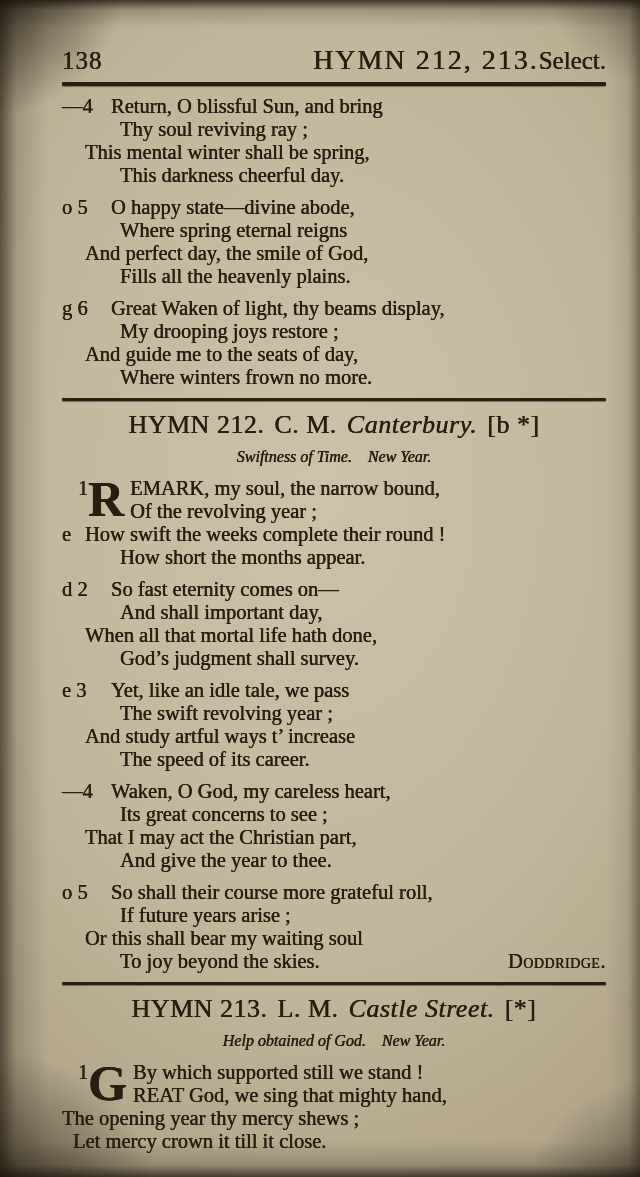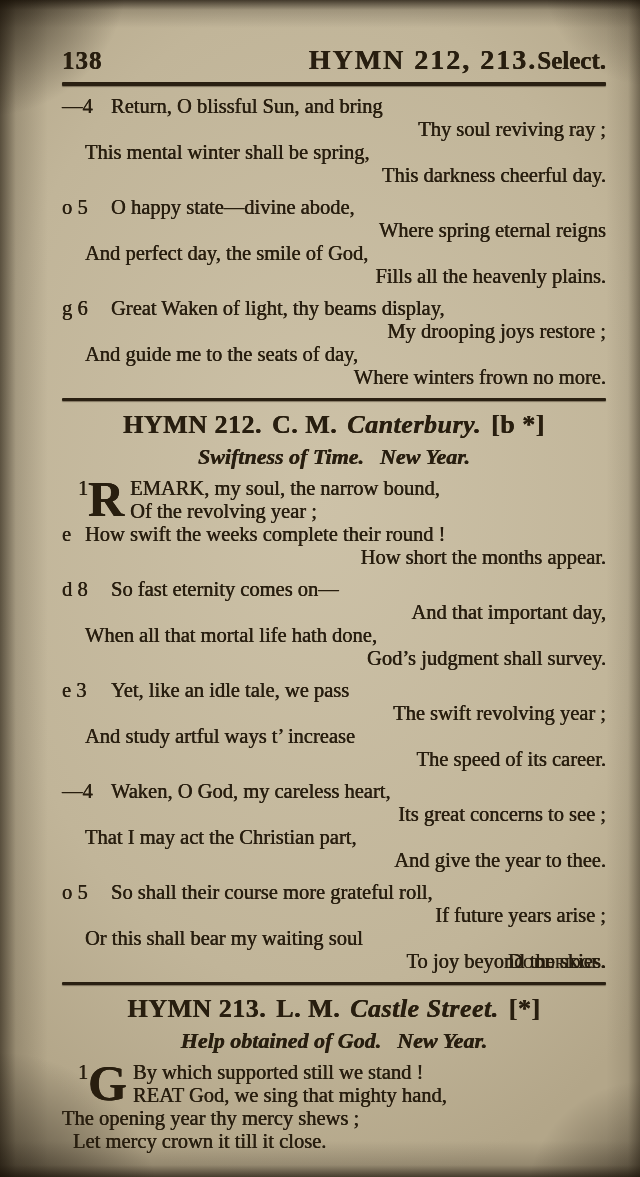--- a/index.html
+++ b/index.html
@@ -18,53 +18,53 @@
       radial-gradient(circle at 101% 102%, rgba(22,15,6,0.55), rgba(22,15,6,0) 120px),
       radial-gradient(circle at 102% -2%, rgba(22,15,6,0.45), rgba(22,15,6,0) 110px),
       linear-gradient(90deg, rgba(28,20,9,0.62), rgba(28,20,9,0.18) 16px, rgba(28,20,9,0) 48px),
       linear-gradient(270deg, rgba(28,20,9,0.45), rgba(28,20,9,0.10) 12px, rgba(28,20,9,0) 34px),
       linear-gradient(180deg, rgba(24,16,7,0.75), rgba(24,16,7,0.20) 10px, rgba(24,16,7,0) 28px),
       linear-gradient(0deg, rgba(24,16,7,0.70), rgba(24,16,7,0.20) 12px, rgba(24,16,7,0) 36px),
       radial-gradient(ellipse 75% 60% at 50% 42%, #cdc2a8, #c1b599 70%, #b3a689 100%);
   }
   .ink { text-shadow: 0.3px 0.2px 0.5px rgba(32,22,9,0.9), -0.2px 0 0.3px rgba(32,22,9,0.55); }
 
-  .header { display:flex; align-items:baseline; margin-bottom:4px; font-weight:bold; }
+  .header { display:flex; align-items:baseline; margin-bottom:4px; font-weight:normal; }
   .pg  { font-size:25px; letter-spacing:1px; }
   .ttl { flex:1; text-align:right; font-size:28px; letter-spacing:2px; }
   .sel { font-size:25px; }
 
   .rule { height:3px; background:#2a2012; margin:7px 0 9px 0; border-radius:1px;
           box-shadow:0 1px 1px rgba(42,32,18,0.45); }
   .rule.thick { height:4px; margin:6px 0 9px 0; }
 
   .verse { margin-bottom:9px; }
   .vl { position:relative; font-size:20.5px; line-height:23px; }
   .marker { position:absolute; left:0; top:0; white-space:pre; }
   .t1 { padding-left:49px; }
-  .t2 { padding-left:58px;text-align:right; }
+  .t2 { padding-left:58px; }
   .t3 { padding-left:23px; }
   .t0 { padding-left:0;  }
   .t0b{ padding-left:11px; }
 
   .dcwrap { position:relative; padding-left:26px; font-size:20.5px; line-height:23px; }
   .dcwrap::after { content:""; display:block; clear:both; }
   .mnum { position:absolute; left:16px; top:0; }
   .dropcap { float:left; font-size:50px; line-height:44px; height:44px;
              font-weight:bold; margin-right:6px; }
 
   .author { position:absolute; right:0; top:0; font-weight:normal;
             font-variant:small-caps; letter-spacing:0.5px; }
 
-  .hheading { text-align:center; font-size:26px; line-height:30px; font-weight:bold;
+  .hheading { text-align:center; font-size:26px; line-height:30px; font-weight:normal;
               letter-spacing:0.5px; margin:4px 0; white-space:nowrap; }
   .hheading span { margin:0 5px; }
   .htune { font-style:italic; }
-  .hsub { text-align:center; font-size:22px; line-height:26px; font-style:italic;
-          font-weight:bold; margin-bottom:7px; }
+  .hsub { text-align:center; font-size:16px; line-height:26px; font-style:italic;
+          font-weight:normal; margin-bottom:7px; }
   .hsub span { margin:0 8px; }
 </style>
 </head>
 <body>
 
 <div class="paper ink">
 
   <div class="header">
     <span class="pg">138</span>
     <span class="ttl">HYMN 212, 213.</span>
@@ -107,22 +107,22 @@
       <span class="marker mnum">1</span>
       <span class="dropcap">R</span>
       <div>EMARK, my soul, the narrow bound,</div>
       <div>Of the revolving year ;</div>
     </div>
     <div class="vl t3"><span class="marker">e</span><span>How swift the weeks complete their round !</span></div>
     <div class="vl t2">How short the months appear.</div>
   </div>
 
   <div class="verse">
-    <div class="vl t1"><span class="marker">d 8</span><span>So fast eternity comes on—</span></div>
-    <div class="vl t2">And that important day,</div>
+    <div class="vl t1"><span class="marker">d 2</span><span>So fast eternity comes on—</span></div>
+    <div class="vl t2">And shall important day,</div>
     <div class="vl t3">When all that mortal life hath done,</div>
     <div class="vl t2">God’s judgment shall survey.</div>
   </div>
 
   <div class="verse">
     <div class="vl t1"><span class="marker">e 3</span><span>Yet, like an idle tale, we pass</span></div>
     <div class="vl t2">The swift revolving year ;</div>
     <div class="vl t3">And study artful ways t’ increase</div>
     <div class="vl t2">The speed of its career.</div>
   </div>

